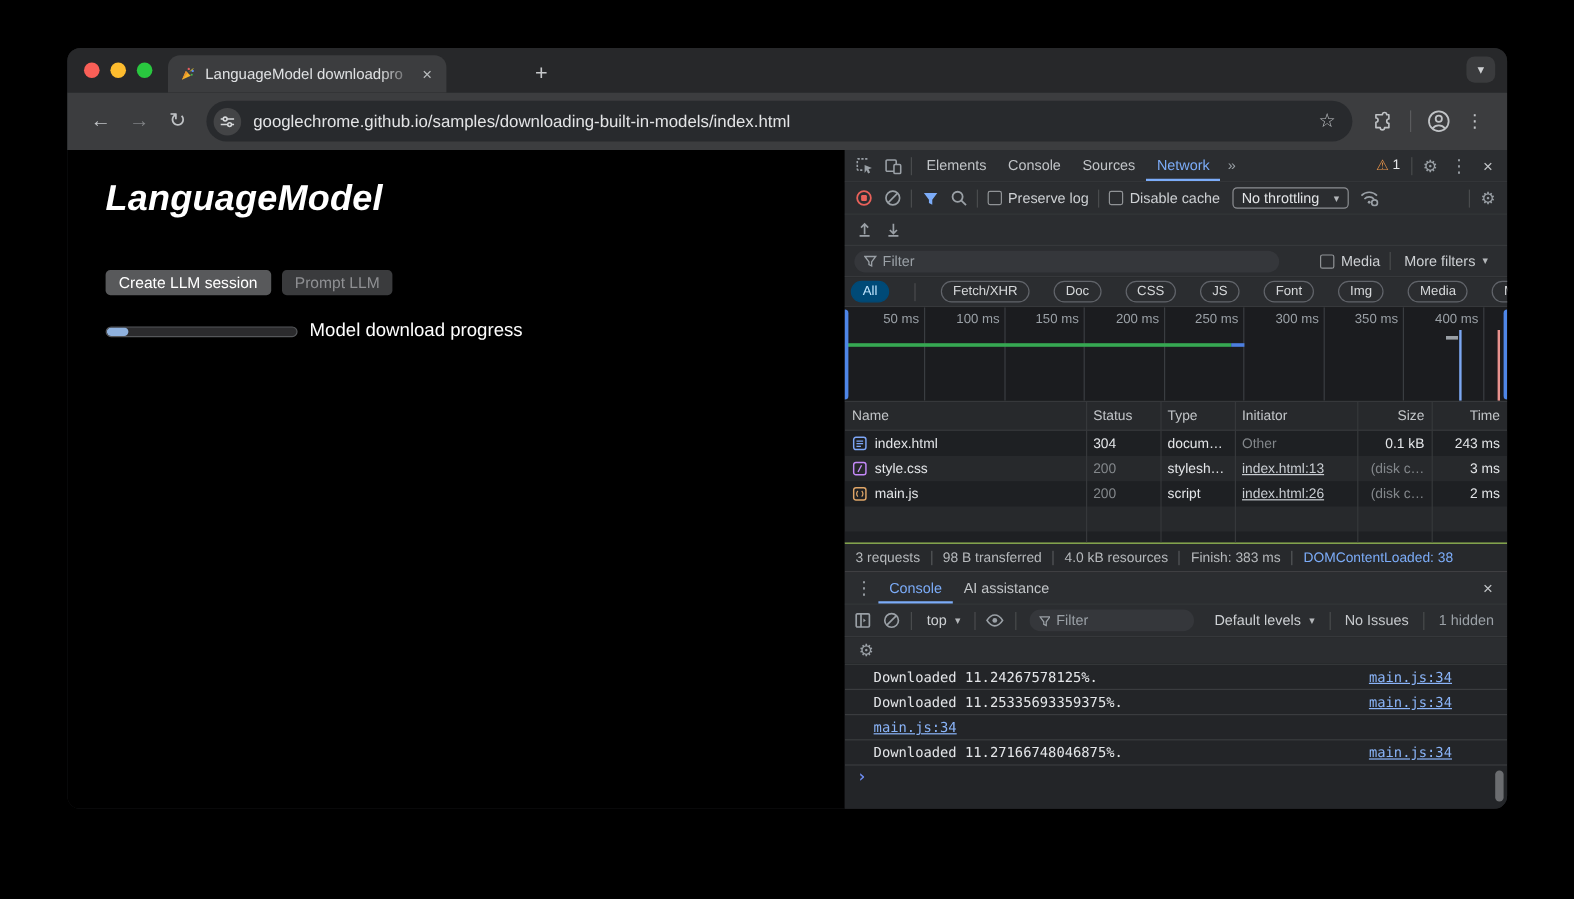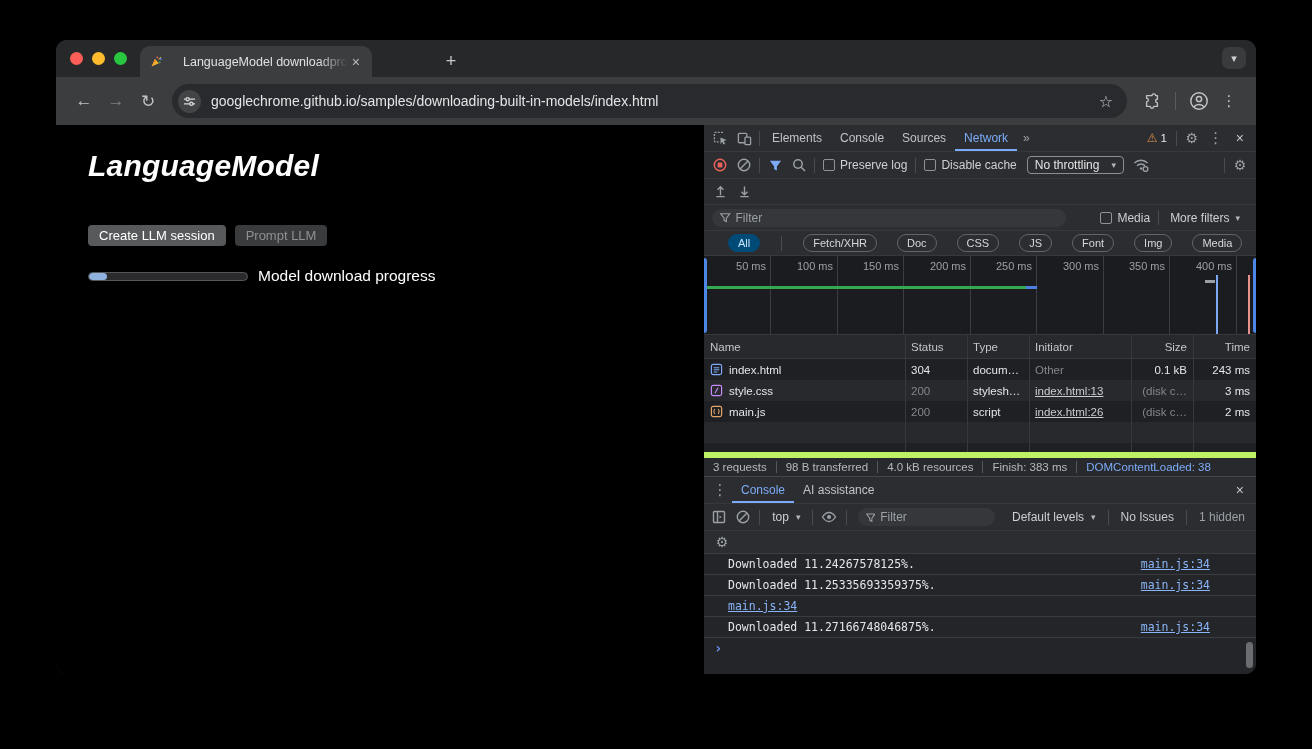--- a/index.html
+++ b/index.html
@@ -8,21 +8,21 @@
   .window { position:absolute; left:56px; top:40px; width:1200px; height:634px;
     border-radius:11px; overflow:hidden; background:#202124; display:flex; flex-direction:column; }
 
   
   .tabstrip { height:37px; background:#27282a; display:flex; align-items:center; position:relative; flex:0 0 auto; }
   .traffic { display:flex; gap:9px; margin-left:14px; }
   .traffic span { width:13px; height:13px; border-radius:50%; display:block; }
   .tl-red{background:#f95f57;} .tl-yellow{background:#fdbc2e;} .tl-green{background:#29c73f;}
   .tab { position:absolute; left:84px; top:6px; width:232px; height:31px; background:#3c3d3f;
     border-radius:10px 10px 0 0; display:flex; align-items:center; padding:0 8px 0 10px; }
-  .tab-title { font-size:12.5px; color:#dfe1e3; white-space:nowrap; overflow:hidden; flex:1; margin-left:20px;
+  .tab-title { font-size:12.5px; color:#dfe1e3; white-space:nowrap; overflow:hidden; flex:1; margin-left:8px;
     -webkit-mask-image:linear-gradient(90deg,#000 82%,transparent); mask-image:linear-gradient(90deg,#000 82%,transparent); }
   .tab-close { color:#b9bcbe; font-size:14px; padding:0 4px; cursor:default; }
   .newtab { position:absolute; left:382px; top:8px; width:26px; height:26px; color:#c6c8ca;
     font-size:18px; display:flex; align-items:center; justify-content:center; border-radius:50%; }
   .tabsearch { position:absolute; right:10px; top:7px; width:24px; height:22px; background:#3a3b3d;
     border-radius:7px; color:#cfd1d3; font-size:10px; display:flex; align-items:center; justify-content:center; }
 
   
   .toolbar { height:48px; background:#3c3d3f; display:flex; align-items:center; padding:0 12px; flex:0 0 auto; }
   .navbtn { width:32px; height:32px; display:flex; align-items:center; justify-content:center;
@@ -77,21 +77,21 @@
   .chev { font-size:9px; color:#b4b7ba; }
   .har-row { height:26px; padding:0 4px; }
   .filter-row { height:26px; padding:0 8px; }
   .pill { display:flex; align-items:center; background:#35373b; border-radius:9px; height:18px; padding:0 8px; gap:5px; }
   .pill input { background:transparent; border:none; outline:none; color:#e8eaed; font-size:12px;
     font-family:inherit; width:100%; }
   .pill input::placeholder { color:#9aa0a6; }
   .netfilter-pill { width:354px; }
   .morefilters { display:flex; align-items:center; gap:6px; color:#cdd0d3; padding:0 8px; white-space:nowrap; }
 
-  .chips-row { height:25px; padding:0 24px; gap:20px; }
+  .chips-row { height:25px; padding:0 5px; gap:20px; }
   .chip { font-size:11px; padding:2px 9px; border-radius:10px; border:1px solid #61646a; color:#d6d8da; white-space:nowrap; }
   .chip.active { background:#004a77; border-color:#004a77; color:#c2e7ff; }
 
   .overview { position:relative; height:79px; background:#1b1c1f; border-bottom:1px solid #36383b; overflow:hidden; flex:0 0 auto; }
   .gridline { position:absolute; top:0; bottom:0; width:1px; background:#3a3d41; }
   .ticklabel { position:absolute; top:4px; width:60px; text-align:right; font-size:11px; color:#9aa0a6; }
   .ov-green { position:absolute; top:30px; left:0; width:322px; height:3px; background:#36a852; }
   .ov-blue { position:absolute; top:30px; left:322px; width:11px; height:3px; background:#4c7fe0; }
   .ov-dcl { position:absolute; top:19px; bottom:0; left:512px; width:2px; background:#7ca7f2; }
   .ov-load { position:absolute; top:19px; bottom:0; left:544px; width:2px; background:#e8928e; }
@@ -103,21 +103,21 @@
   .trow { display:flex; height:21px; align-items:center; position:relative; }
   .thead { height:24px; background:#27292c; border-bottom:1px solid #36383b; color:#c3c6c9; }
   .trow.striped { background:#27292c; }
   .cell { padding:0 6px; white-space:nowrap; overflow:hidden; flex:0 0 auto; }
   .c-name{width:201px; display:flex; align-items:center; gap:6px;} .c-status{width:62px;} .c-type{width:62px;}
   .c-init{width:102px;} .c-size{width:62px; text-align:right;} .c-time{width:63px; text-align:right;}
   .val { color:#e4e6e9; } .dim { color:#83878b; }
   .init-link { color:#c9cdd2; text-decoration:underline; }
   .ficon { width:13px; height:13px; flex:0 0 auto; }
 
-  .net-summary { height:24px; background:#27292c; border-top:6px solid #bef264; display:flex; align-items:center;
+  .net-summary { height:24px; background:#27292c; border-top:1px solid #bef264; display:flex; align-items:center;
     padding:0 9px; gap:9px; font-size:11.5px; color:#b6b9bc; white-space:nowrap; overflow:hidden; flex:0 0 auto; }
   .sum-sep { width:1px; height:12px; background:#55575a; flex:0 0 auto; }
   .sum-blue { color:#7cacf8; }
 
   .drawer { flex:1; display:flex; flex-direction:column; border-top:1px solid #47484a; min-height:0; }
   .drawer-tabbar { height:27px; padding:0 4px; }
   .console-toolbar { height:27px; padding:0 4px; gap:2px; }
   .top-ctx { display:flex; align-items:center; gap:7px; color:#cdd0d3; padding:0 7px; }
   .console-pill { width:148px; margin:0 6px; }
   .levels { display:flex; align-items:center; gap:7px; color:#cdd0d3; padding:0 7px; white-space:nowrap; }

